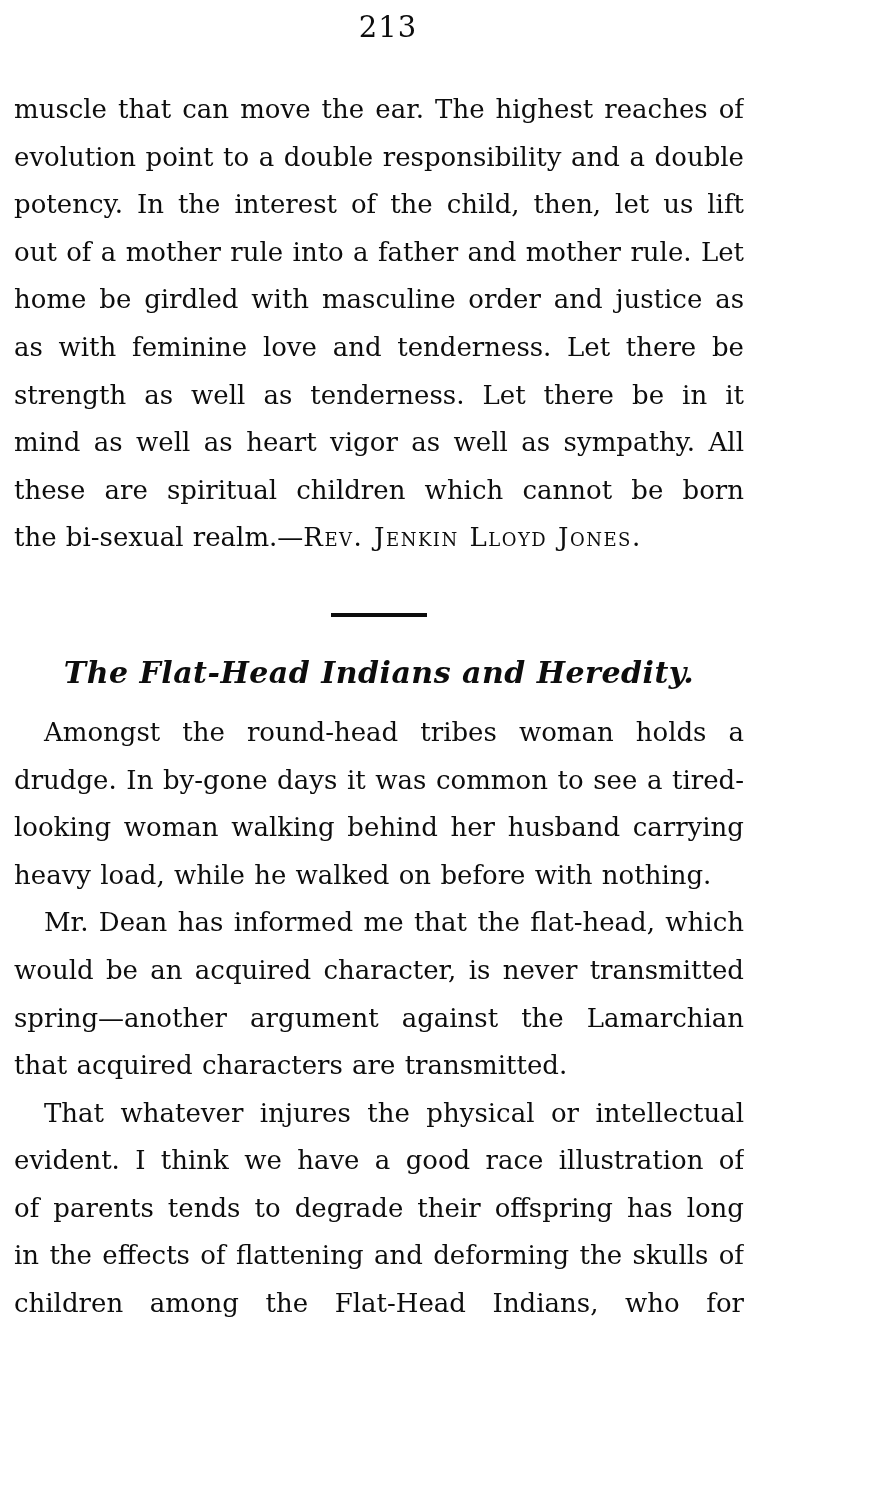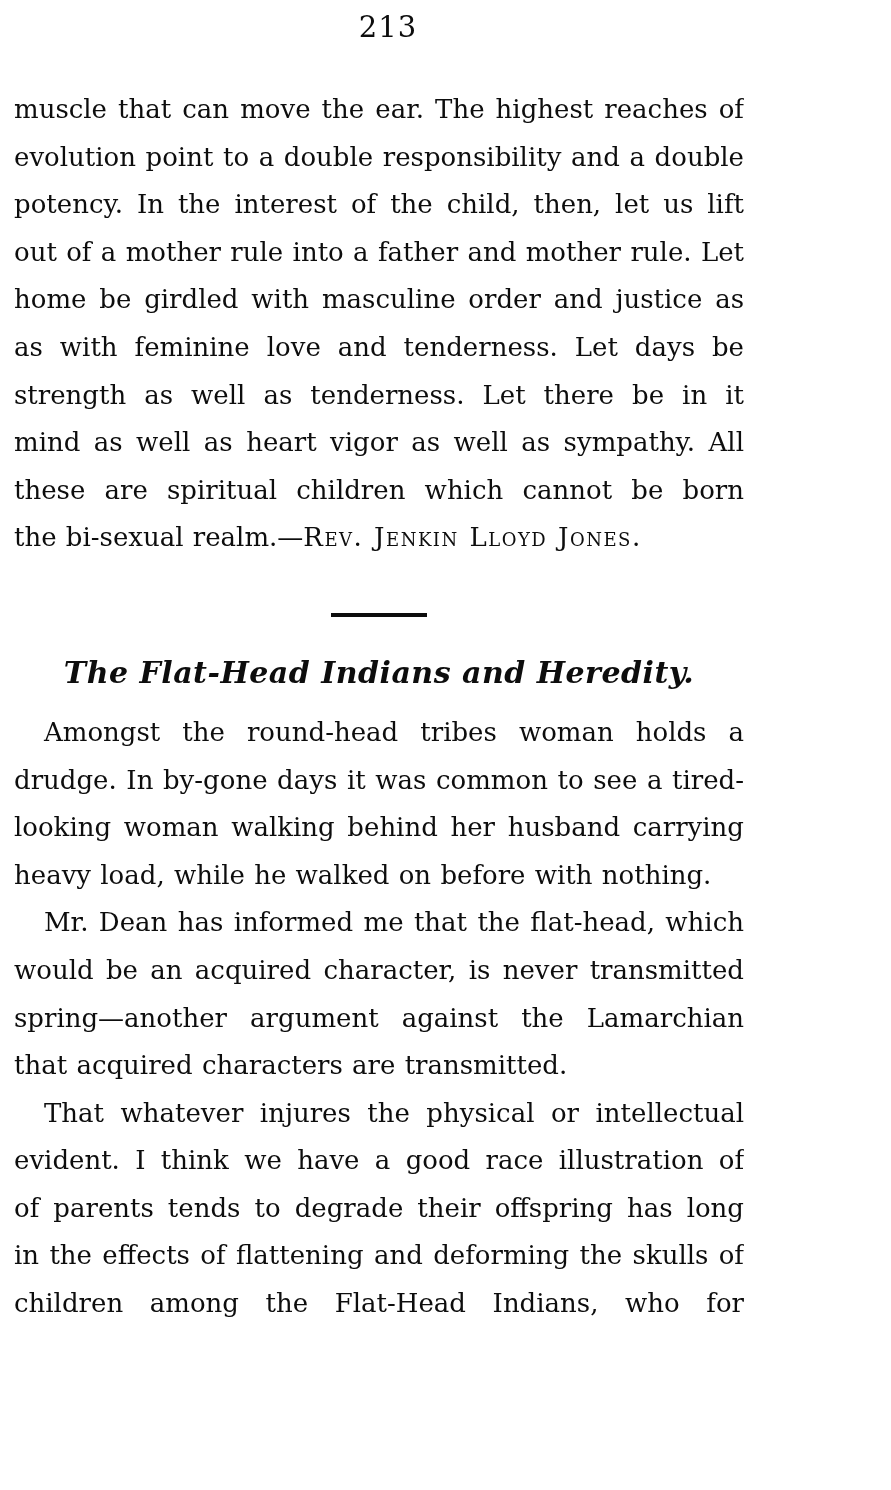--- a/index.html
+++ b/index.html
@@ -77,21 +77,21 @@
   <div class="page-number">213</div>
 
   <div class="text-block">
 
     <div class="intro-block">
       <div class="line">muscle that can move the ear. The highest reaches of</div>
       <div class="line">evolution point to a double responsibility and a double</div>
       <div class="line">potency. In the interest of the child, then, let us lift him</div>
       <div class="line">out of a mother rule into a father and mother rule. Let the</div>
       <div class="line">home be girdled with masculine order and justice as well</div>
-      <div class="line">as with feminine love and tenderness. Let days be</div>
+      <div class="line">as with feminine love and tenderness. Let there be</div>
       <div class="line">strength as well as tenderness. Let there be in it</div>
       <div class="line">mind as well as heart vigor as well as sympathy. All</div>
       <div class="line">these are spiritual children which cannot be born except in</div>
       <div class="line last">
         <span>the bi-sexual realm.—</span><span class="smallcaps">Rev. Jenkin Lloyd Jones.</span>
       </div>
     </div>
 
     <div class="divider"></div>
 

